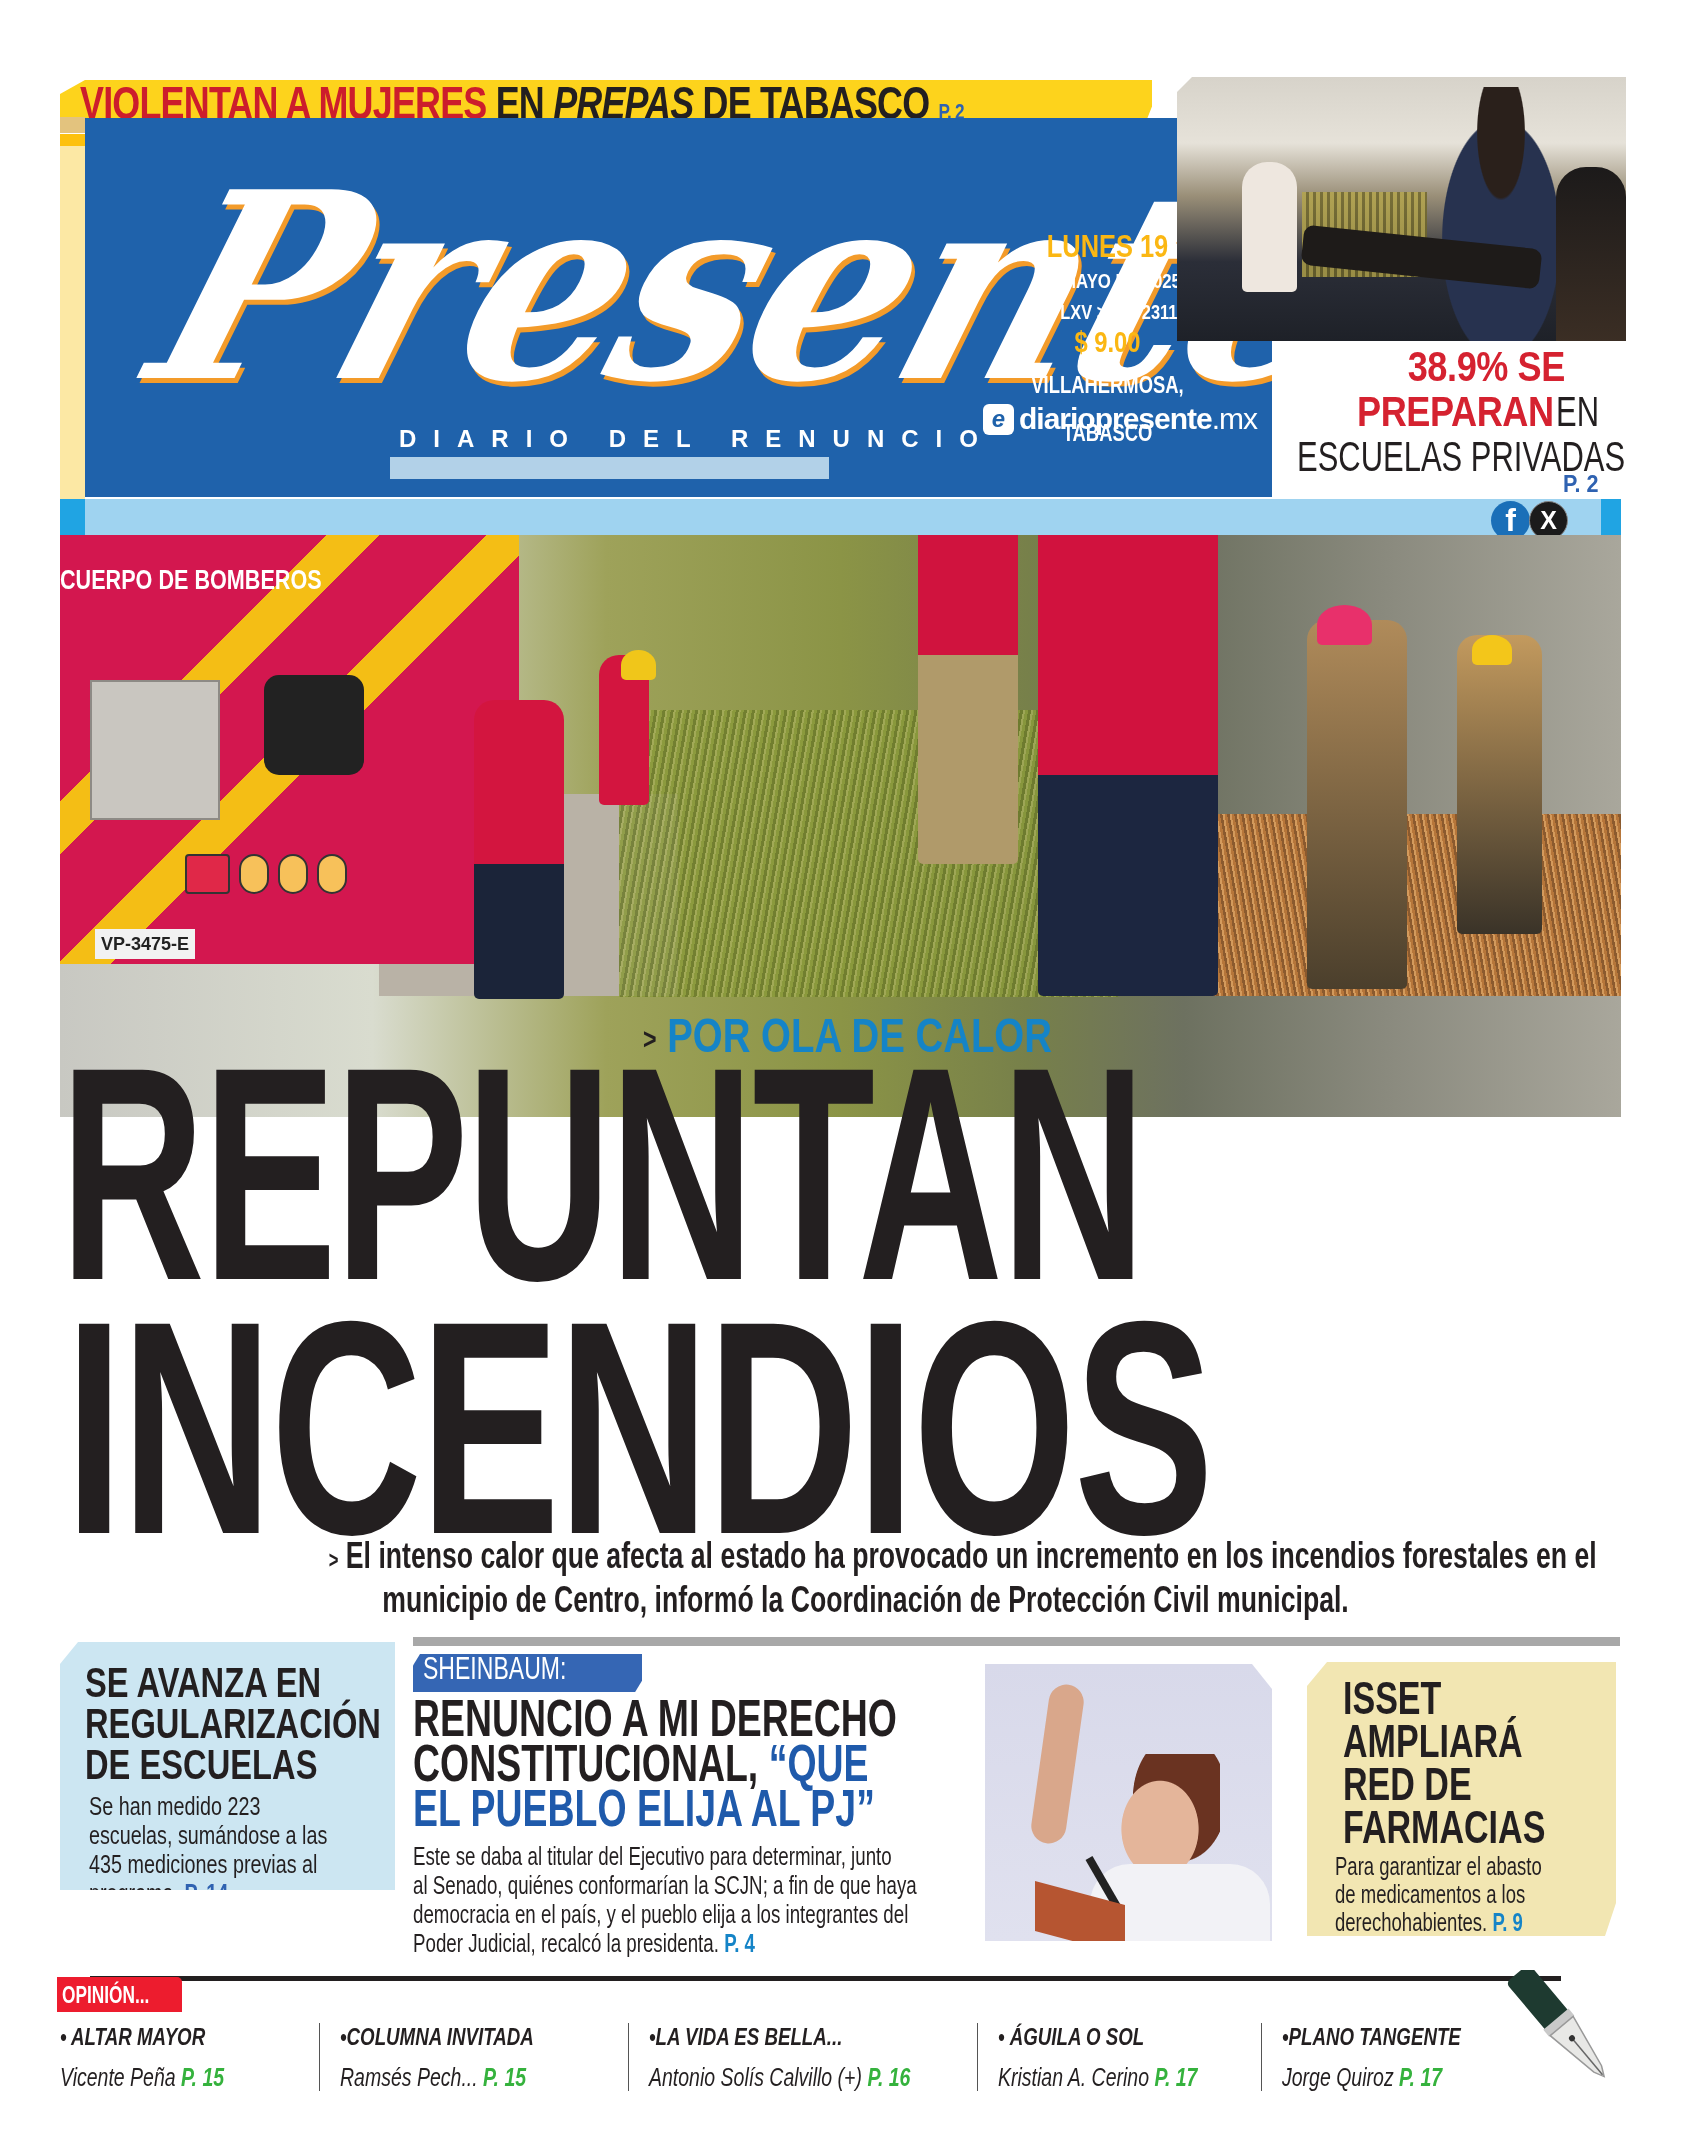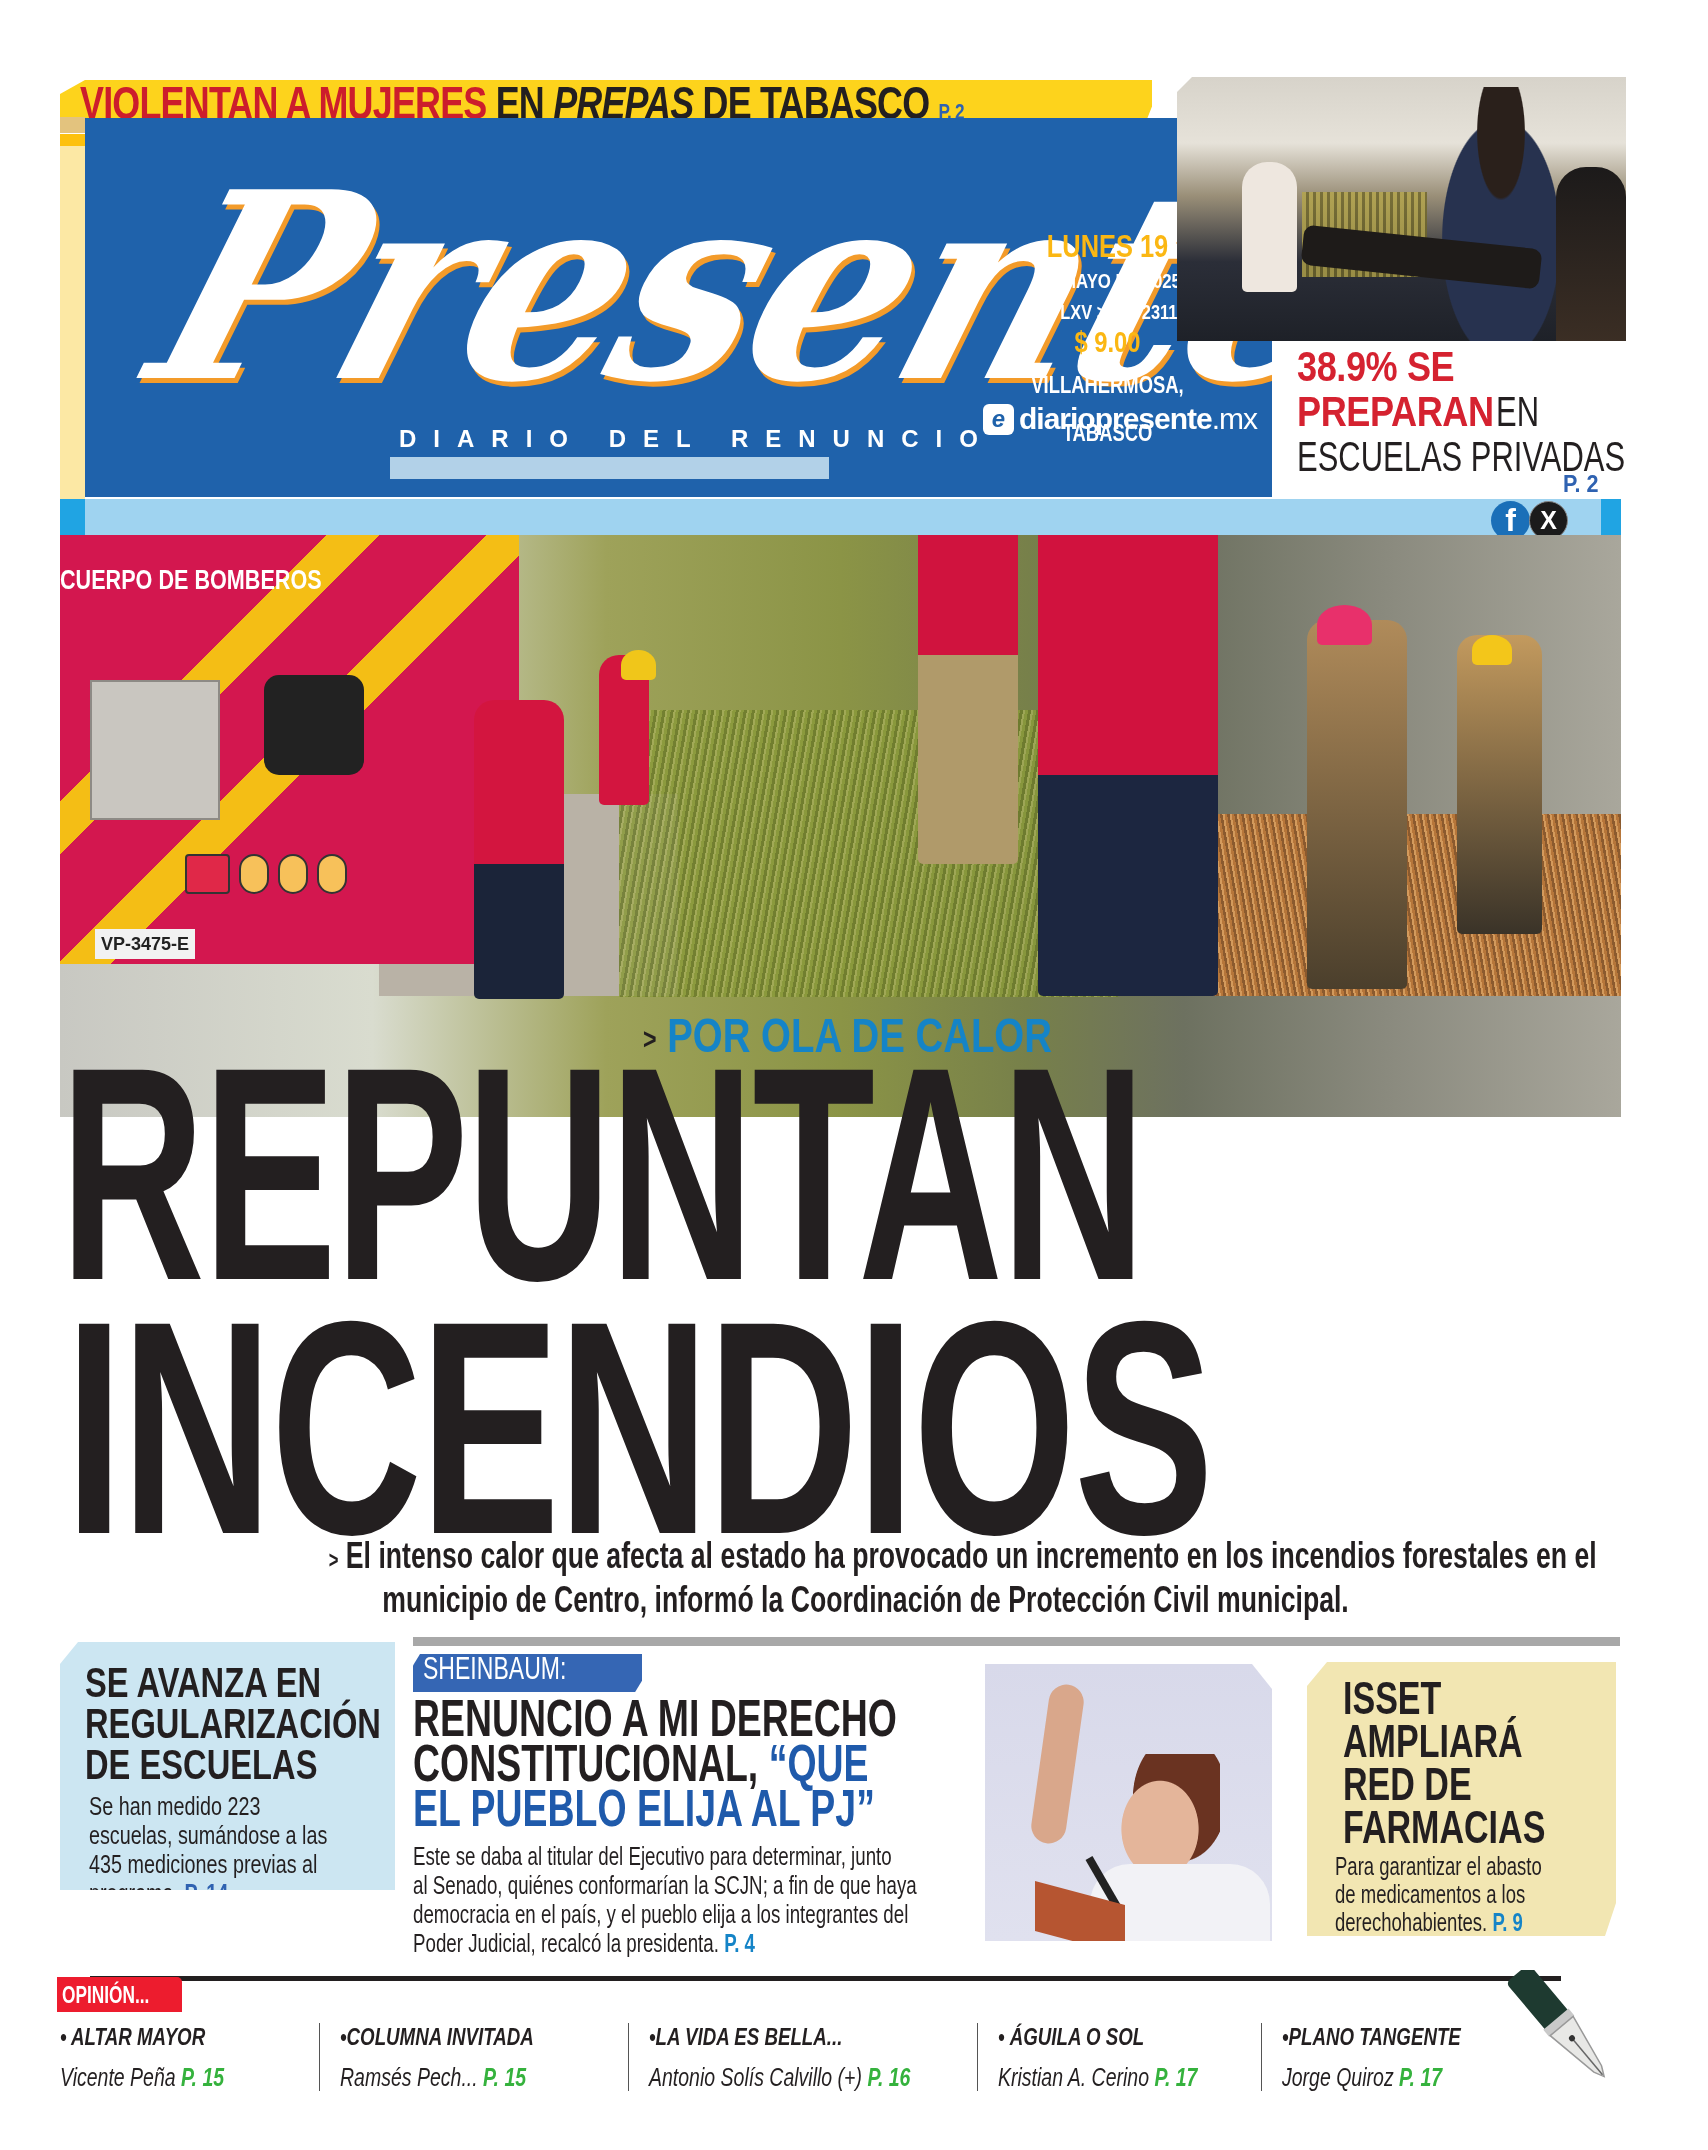--- a/index.html
+++ b/index.html
@@ -50,21 +50,21 @@
   .students-photo { left: 1177px; top: 77px; width: 449px; height: 264px; overflow: hidden;
     clip-path: polygon(15px 0, 100% 0, 100% 100%, 0 100%, 0 15px);
     background: linear-gradient(180deg, #d7d3ca 0%, #e6e2d9 25%, #9a8f78 45%, #2b2e38 70%, #1e2128 100%); }
   .sp-window { position:absolute; left: 125px; top: 115px; width: 125px; height: 85px; background: repeating-linear-gradient(90deg,#b5a64a 0 4px,#6f6628 4px 7px); opacity:.8; }
   .sp-teacher { position:absolute; left: 65px; top: 85px; width: 55px; height: 130px; background:#eee7df; border-radius: 25px 25px 5px 5px; }
   .sp-student { position:absolute; left: 249px; top: 10px; width: 150px; height: 254px; background: radial-gradient(ellipse at 50% 18%, #2a201b 0 22%, transparent 23%), radial-gradient(ellipse at 50% 60%, #27324f 0 55%, transparent 56%); }
   .sp-desk { position:absolute; left: 125px; top: 160px; width: 239px; height: 40px; background:#1e1b19; transform: rotate(6deg); border-radius: 10px; }
   .sp-right { position:absolute; left: 379px; top: 90px; width: 70px; height: 175px; background: linear-gradient(180deg,#1c1a1a,#3b2e24); border-radius: 30px 30px 0 0; }
 
   
-  .students-headline { left: 1297px; top: 344px; width: 319px; }
+  .students-headline { left: 1297px; top: 344px; width: 319px; text-align: right; }
   .sh-red { color: #d52230; font-weight: 900; font-size: 43px; line-height: 45px; transform: scaleX(0.84); transform-origin: left top; white-space: nowrap; letter-spacing: -0.5px; }
   .sh-dark { color: #231f20; font-weight: normal; font-size: 43px; line-height: 45px; transform: scaleX(0.72); transform-origin: left top; white-space: nowrap; }
   .sh-ref { color: #2f62b1; font-weight: 900; font-size: 24px; position: absolute; right: 15px; top: 126px; transform: scaleX(0.9); }
 
   
   .social-band { left: 60px; top: 499px; width: 1561px; height: 36px; background: #9fd3f0; }
   .social-band .edge { position:absolute; left:0; top:0; width: 25px; height: 100%; background:#20a4e3; }
   .social-band .edge-r { position:absolute; right:0; top:0; width: 20px; height: 100%; background:#20a4e3; }
   .fb-icon, .x-icon { position: absolute; top: 2px; width: 39px; height: 39px; border-radius: 50%; display:flex; align-items:center; justify-content:center; font-weight: bold; }
   .fb-icon { left: 1431px; background: #1a6fb8; color: #fff; font-size: 32px; font-family: "Liberation Sans", sans-serif; }

